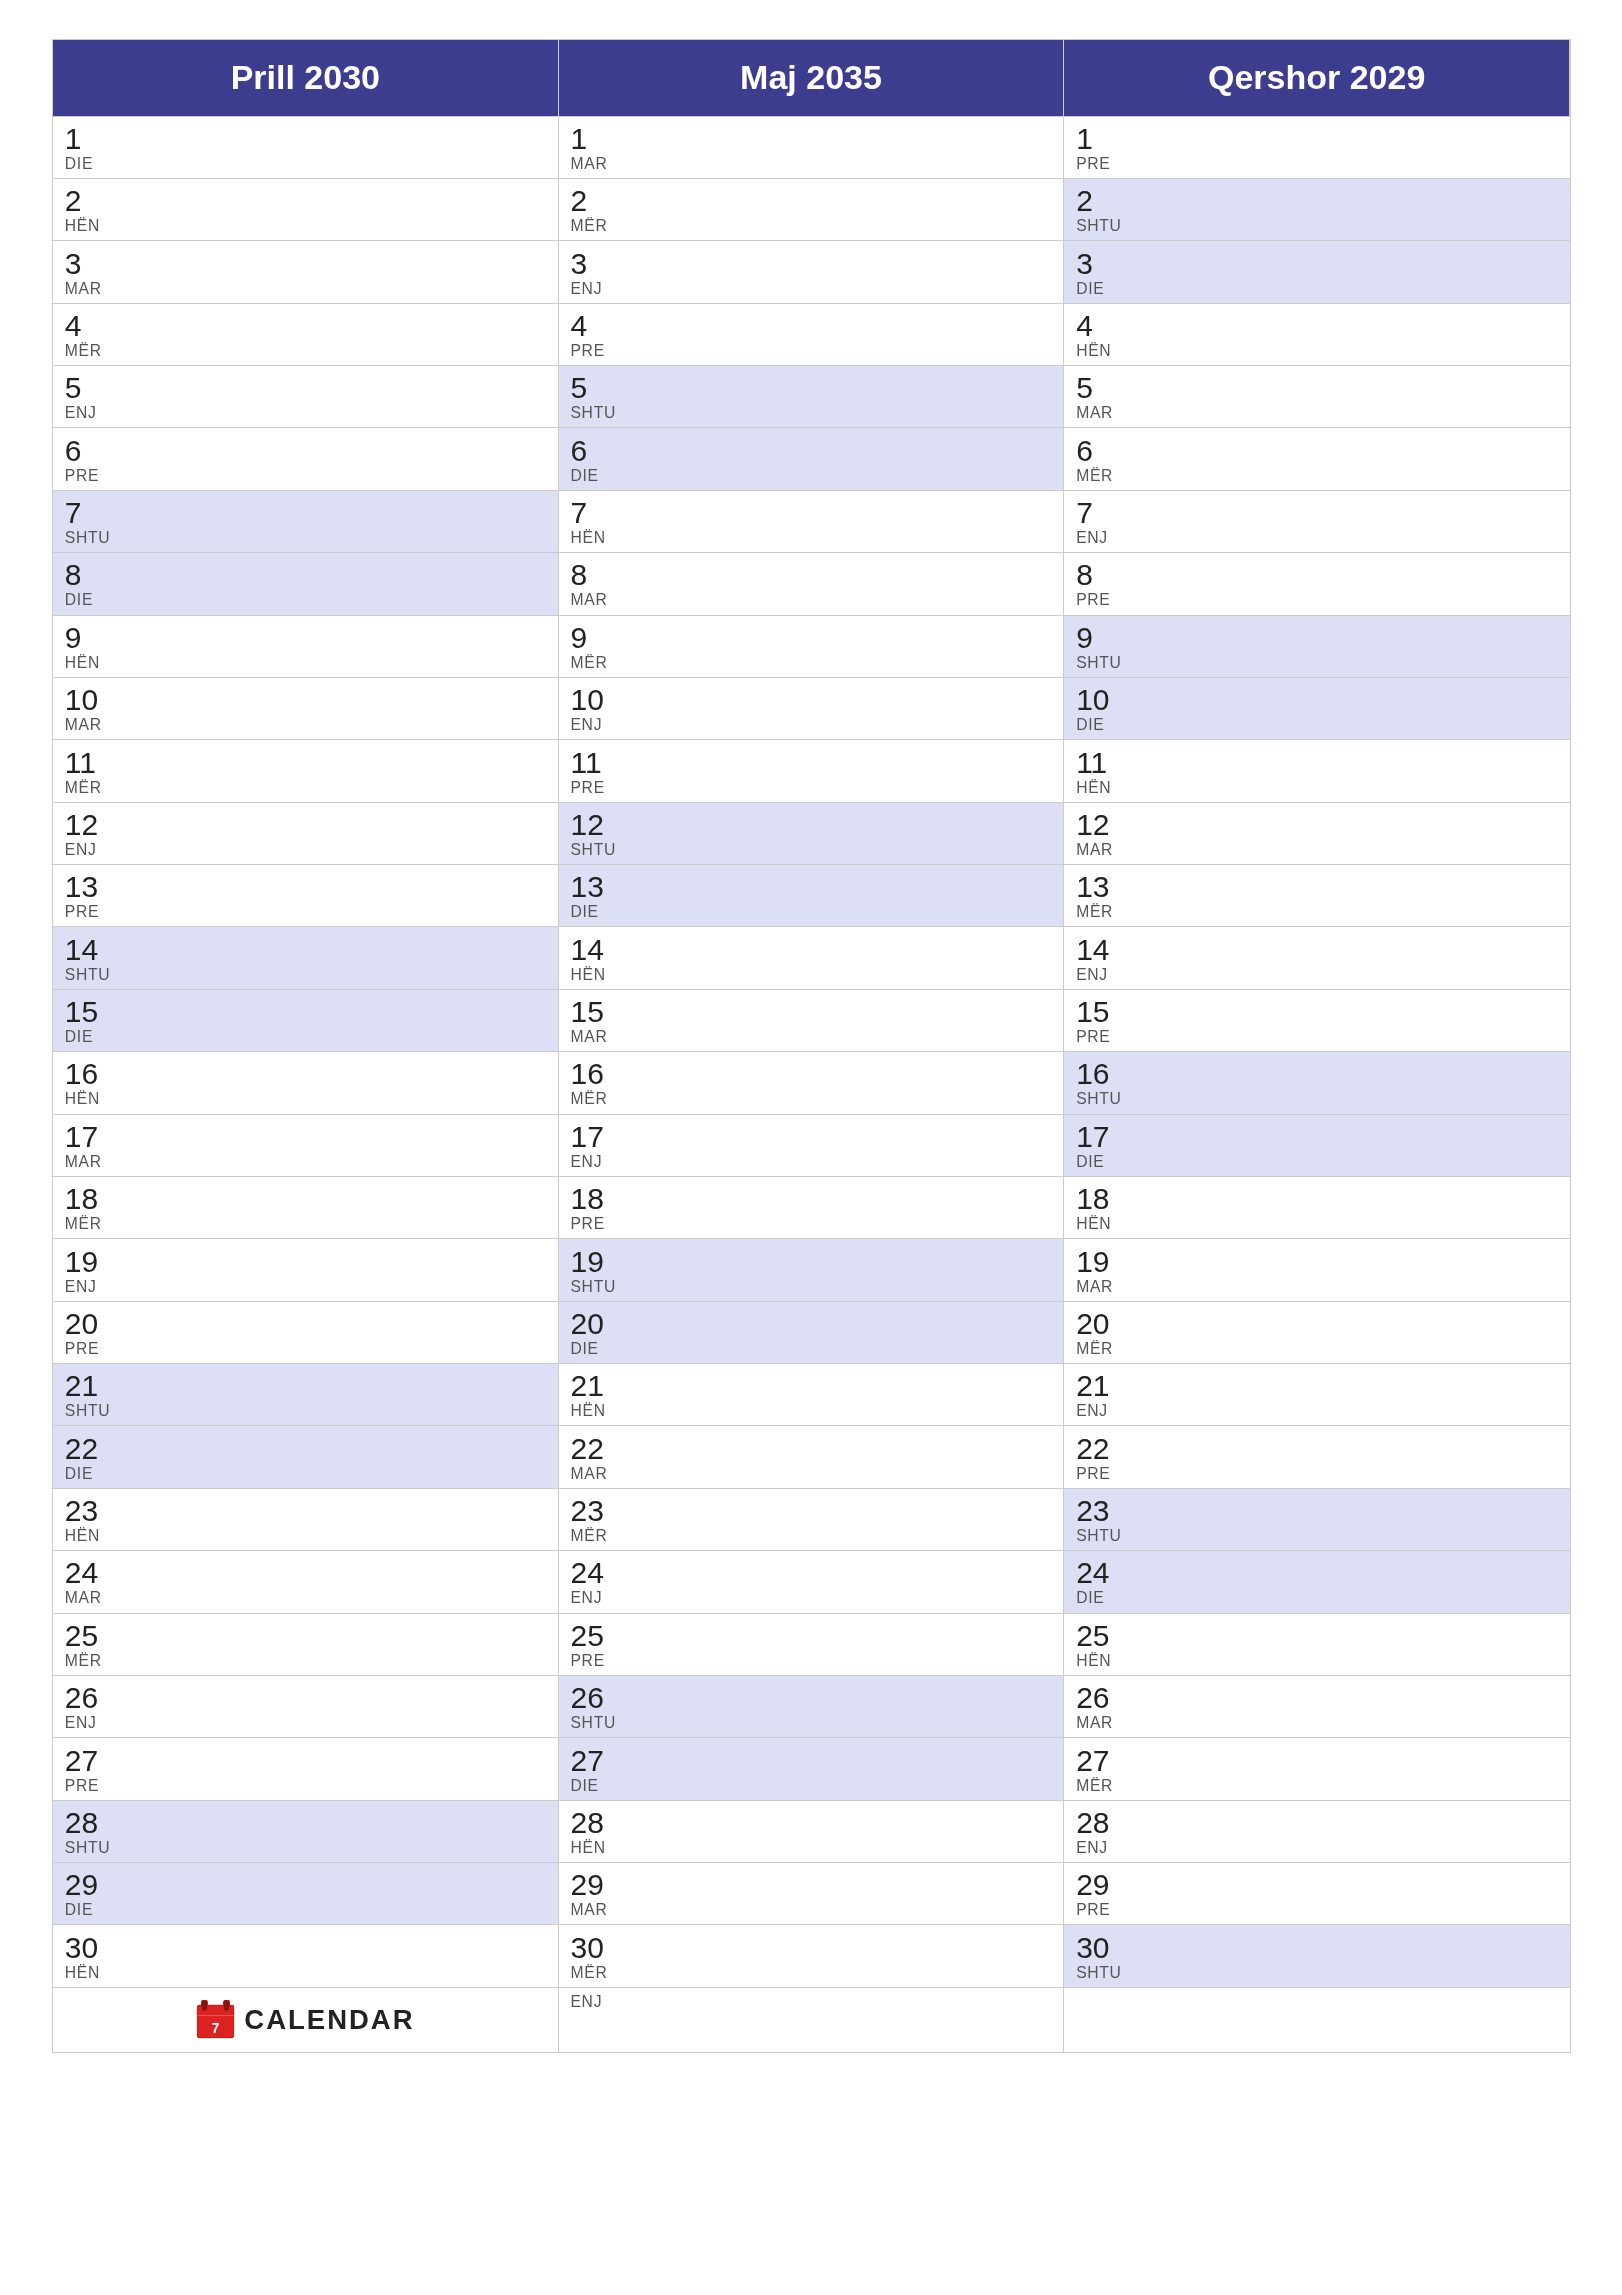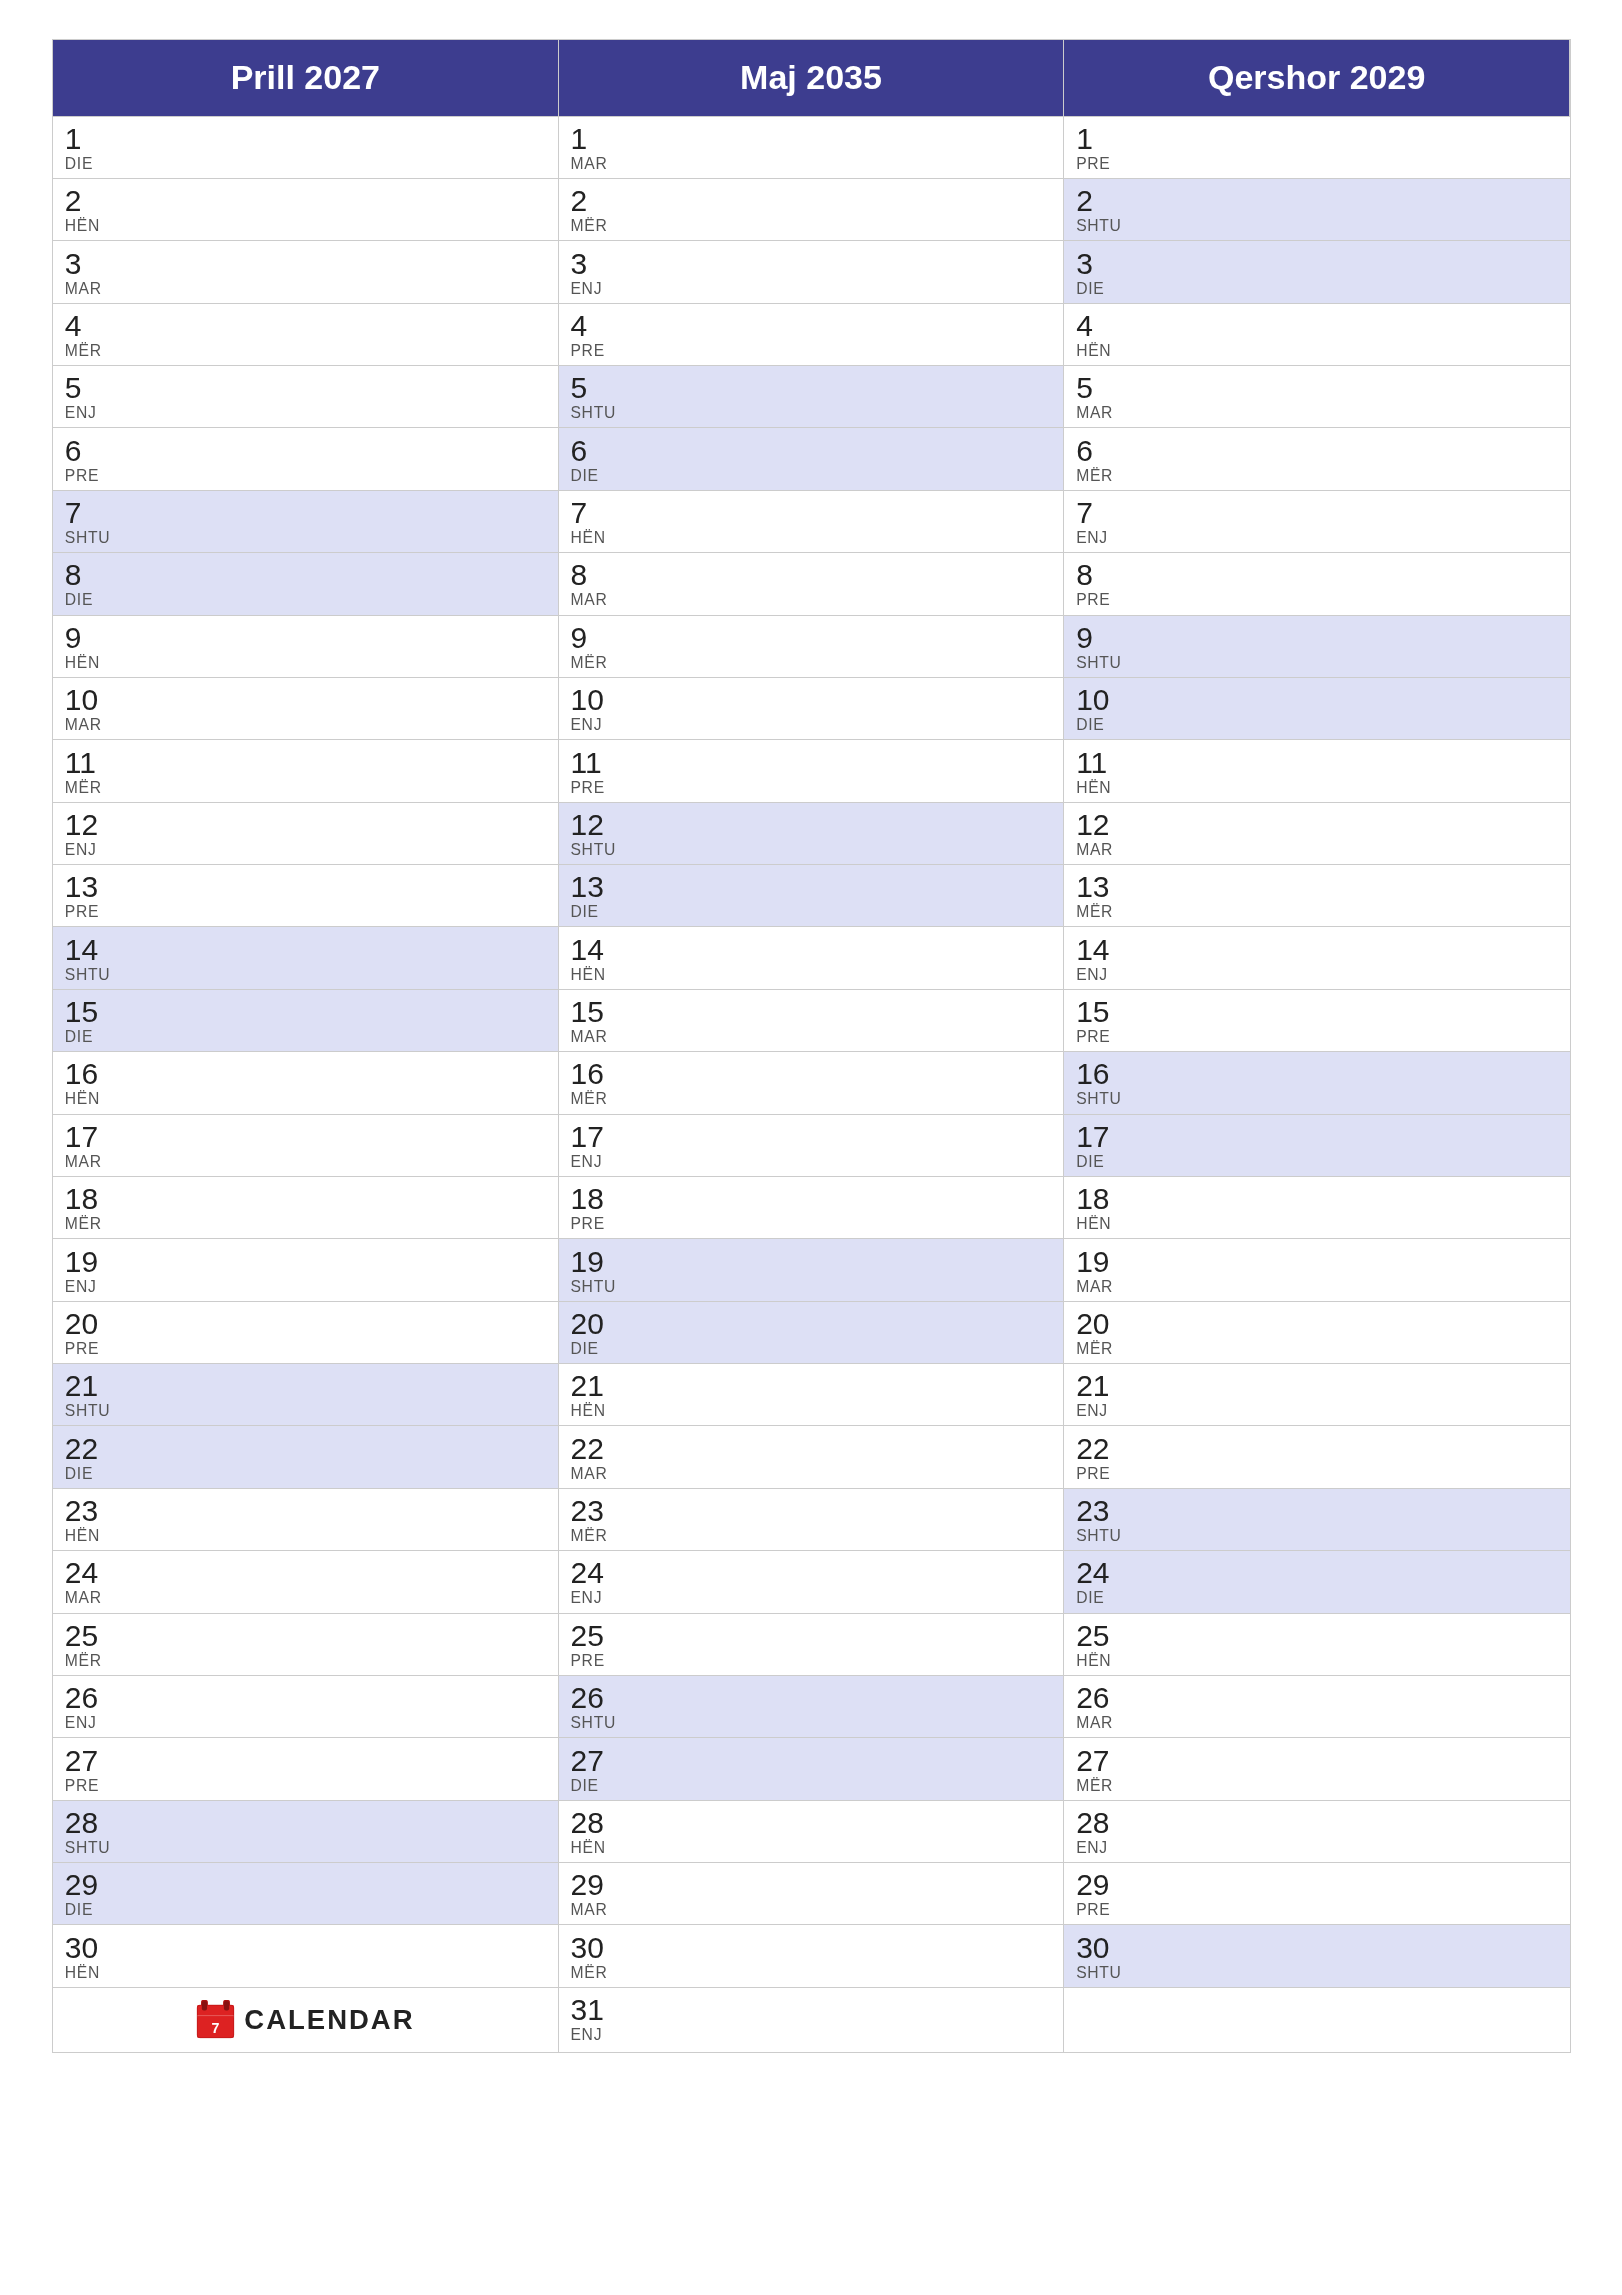--- a/index.html
+++ b/index.html
@@ -80,21 +80,21 @@
       display: flex;
       align-items: center;
       justify-content: center;
     }
   </style>
 </head>
 <body>
 
 <div class="calendar-grid" id="calendar-container">
 
-<div class="month-header">Prill 2027</div>
+<div class="month-header">Prill 2030</div>
     <div class="month-header">Maj 2035</div>
     <div class="month-header">Qershor 2029</div>
     <div class="day-cell">
       <div class="day-num">1</div>
       <div class="day-label">DIE</div>
     </div>
     <div class="day-cell">
       <div class="day-num">1</div>
       <div class="day-label">MAR</div>
     </div>
@@ -472,18 +472,17 @@
               <rect x="43" y="2" width="8" height="14" rx="3" fill="#881111"></rect>
 
               <line x1="2" y1="24" x2="58" y2="24" stroke="rgba(255,255,255,0.4)" stroke-width="1"></line>
 
               <text x="30" y="50" text-anchor="middle" font-size="22" font-weight="bold" fill="white" font-family="Arial">7</text>
             </svg>
             <span class="footer-text">CALENDAR</span>
           </div>
         </div>
     <div class="day-cell">
-      <div class="day-num">31</div>
       <div class="day-label">ENJ</div>
     </div>
     <div class="day-cell-empty"></div>
   </div>
 
 
 </body></html>

